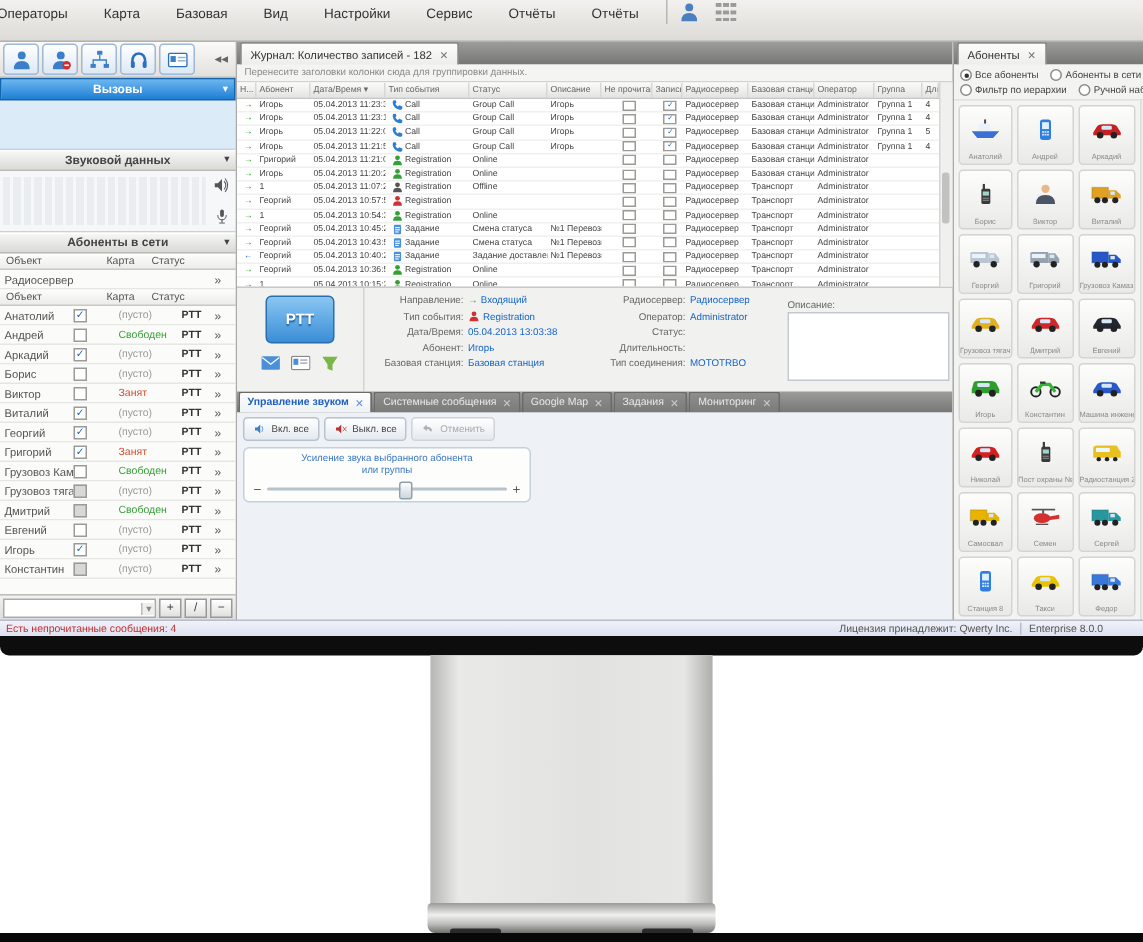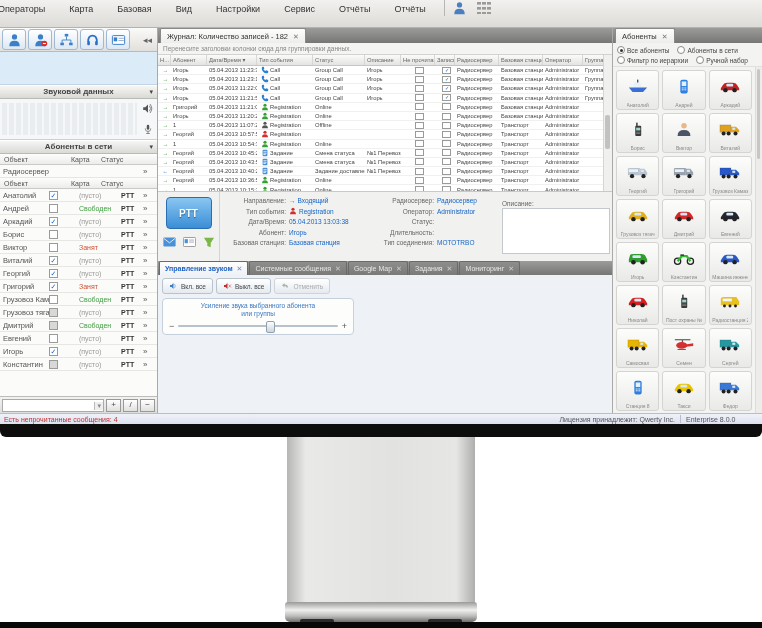--- a/index.html
+++ b/index.html
@@ -96,21 +96,21 @@
   .sndbtn{display:inline-flex;align-items:center;gap:3px;font-size:6.5px;color:#444;border:1px solid #b9c3cd;border-radius:3px;
           background:linear-gradient(#fff,#e4eaf0);padding:1.5px 6px;height:11px;}
   .sndbtn.disabled{color:#aaa;border-color:#d0d4d8;}
   .gainbox{width:178px;margin-top:4px;border:1px solid #c4d0dc;border-radius:4px;background:#fdfdfc;padding:3px 6px;}
   .gainlab{font-size:6.5px;color:#3a78c0;text-align:center;line-height:8px;}
   .slider{display:flex;align-items:center;gap:4px;margin-top:3px;}
   .slider .sign{font-size:9px;color:#555;}
   .track{flex:1;height:2px;background:#b8c2cc;position:relative;border-radius:1px;}
   .thumb{position:absolute;top:-4px;left:55%;width:7px;height:10px;background:linear-gradient(#fdfdfd,#cdd5dd);border:1px solid #8fa0b0;border-radius:2px;}
   
-  .right{width:150px;display:flex;flex-direction:column;background:#f3f3f1;border-left:1px solid #a9a9a7;box-sizing:border-box;}
+  .right{width:127px;display:flex;flex-direction:column;background:#f3f3f1;border-left:1px solid #a9a9a7;box-sizing:border-box;}
   .rradios{padding:3px 4px 2px;font-size:6.5px;color:#444;display:flex;flex-direction:column;gap:2px;background:#f3f3f1;border-bottom:1px solid #e0e0de;}
   .rrow{display:flex;gap:8px;}
   .ropt{display:flex;align-items:center;gap:2px;white-space:nowrap;}
   .radio{width:6px;height:6px;border:1px solid #8a8a88;border-radius:50%;background:#fff;position:relative;}
   .radio.sel::after{content:"";position:absolute;left:1.5px;top:1.5px;width:3px;height:3px;border-radius:50%;background:#333;}
   .cgridwrap{flex:1;overflow:hidden;display:flex;}
   .cgrid{flex:1;display:grid;grid-template-columns:repeat(3,1fr);gap:3px;padding:3px;align-content:start;}
   .contact{height:37px;border:1px solid #d4d4d2;border-radius:3px;background:linear-gradient(#fdfdfc,#e9e9e7);
            display:flex;flex-direction:column;align-items:center;justify-content:flex-end;padding-bottom:1px;}
   .contact .cicon{flex:1;display:flex;align-items:center;justify-content:center;}
@@ -214,20 +214,24 @@
         <span class="tbtn">
             <svg width="15" height="14" viewBox="0 0 16 16">
               <rect x="1" y="3" width="14" height="10" rx="1" fill="#fff" stroke="#2a6fc0"></rect>
               <rect x="2.5" y="5" width="4" height="4.5" fill="#3a7fc8"></rect>
               <rect x="8" y="5.5" width="6" height="1.2" fill="#9ab4d4"></rect>
               <rect x="8" y="8" width="6" height="1.2" fill="#9ab4d4"></rect>
             </svg>
           </span>
         <span class="lcollapse">◂◂</span>
       </div>
+      <div class="hdr-blue">
+        <span>Вызовы</span>
+        <span class="hdr-arrow">▾</span>
+      </div>
       <div class="callsarea"></div>
       <div class="hdr-grey">
         <span>Звуковой данных</span>
         <span class="hdr-arrow">▾</span>
       </div>
       <div class="spectrum">
         <div class="spect-grid"></div>
         <div class="spect-icons">
           <span>
               <svg width="12" height="11" viewBox="0 0 16 16">

